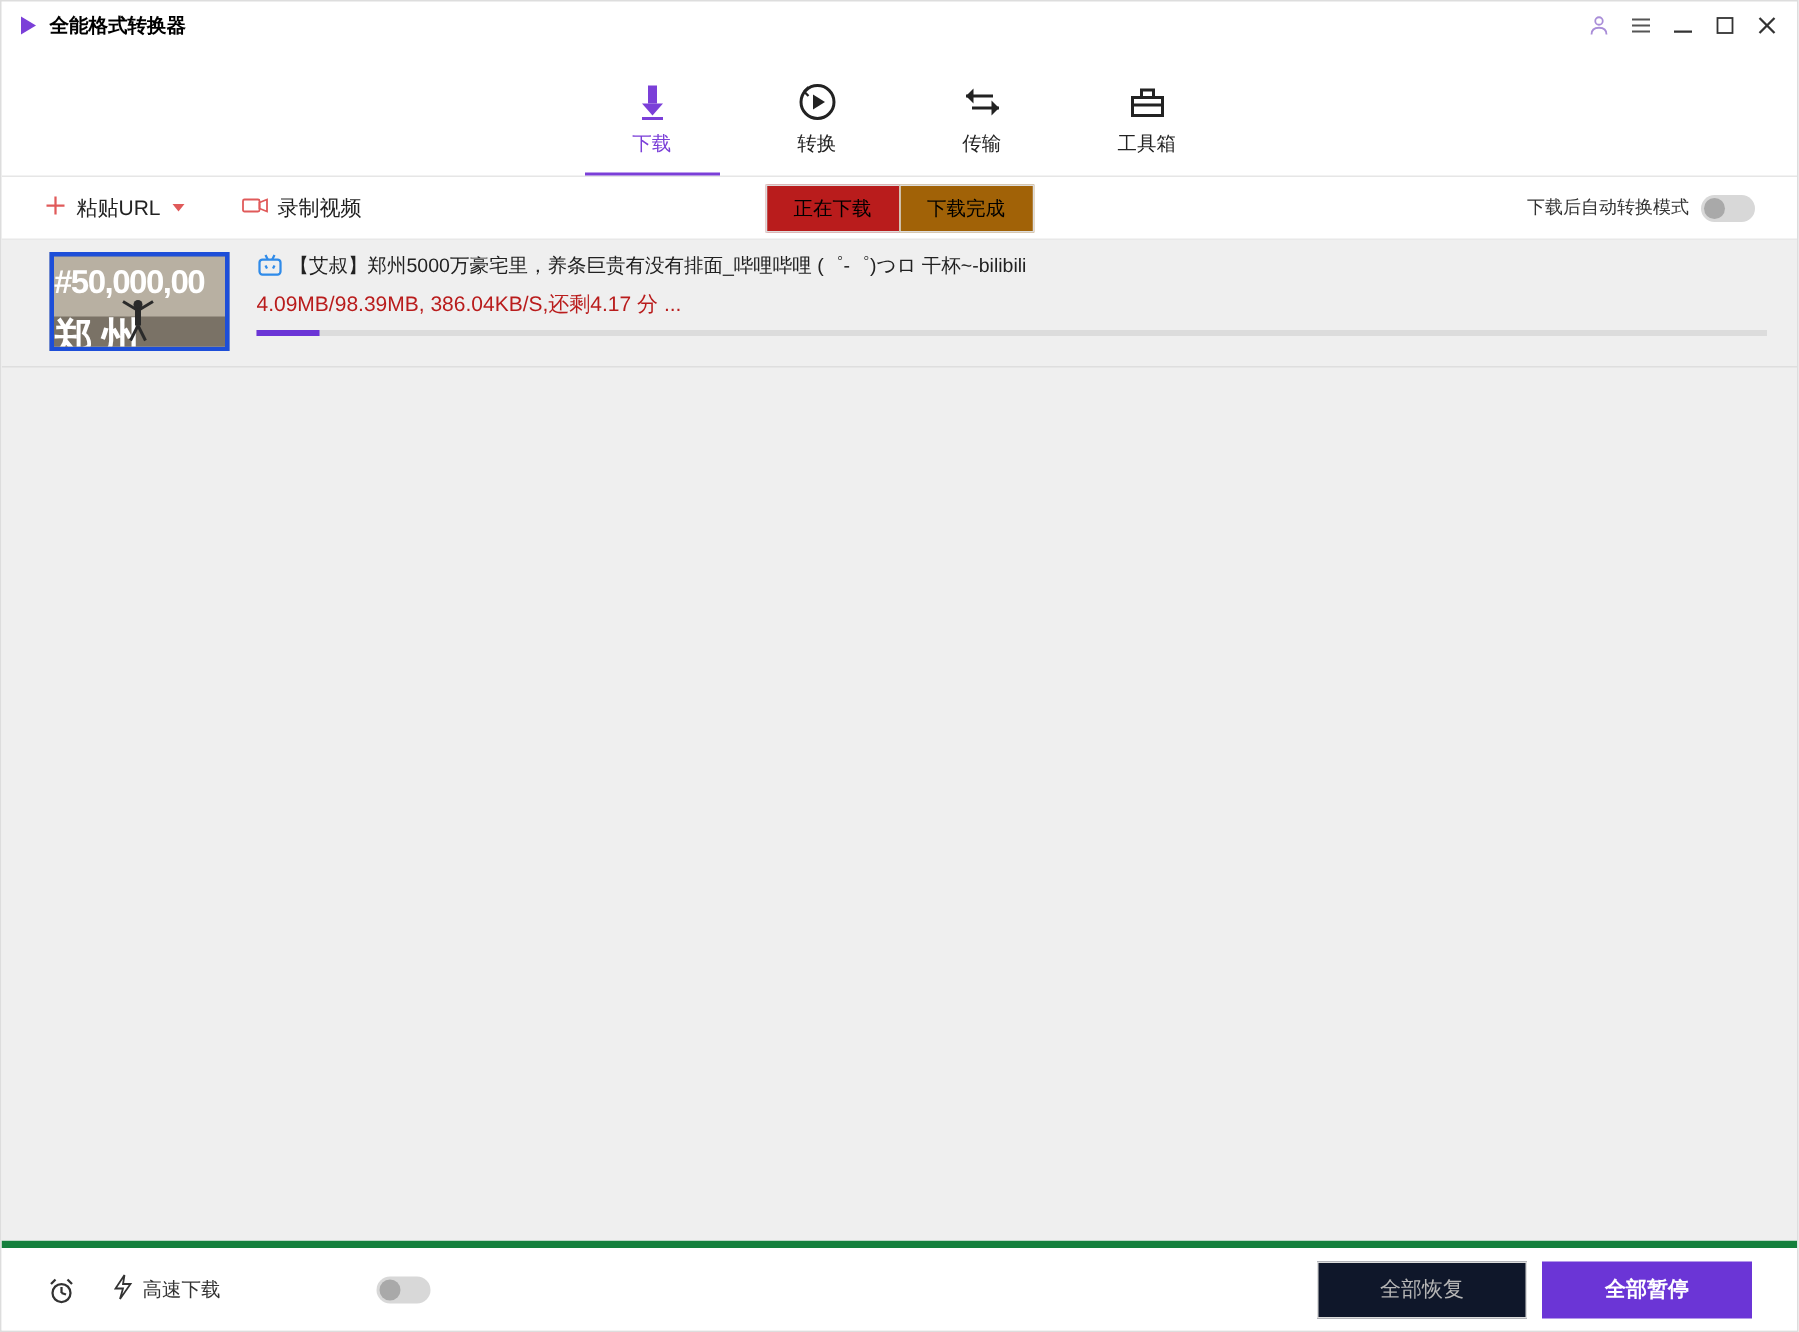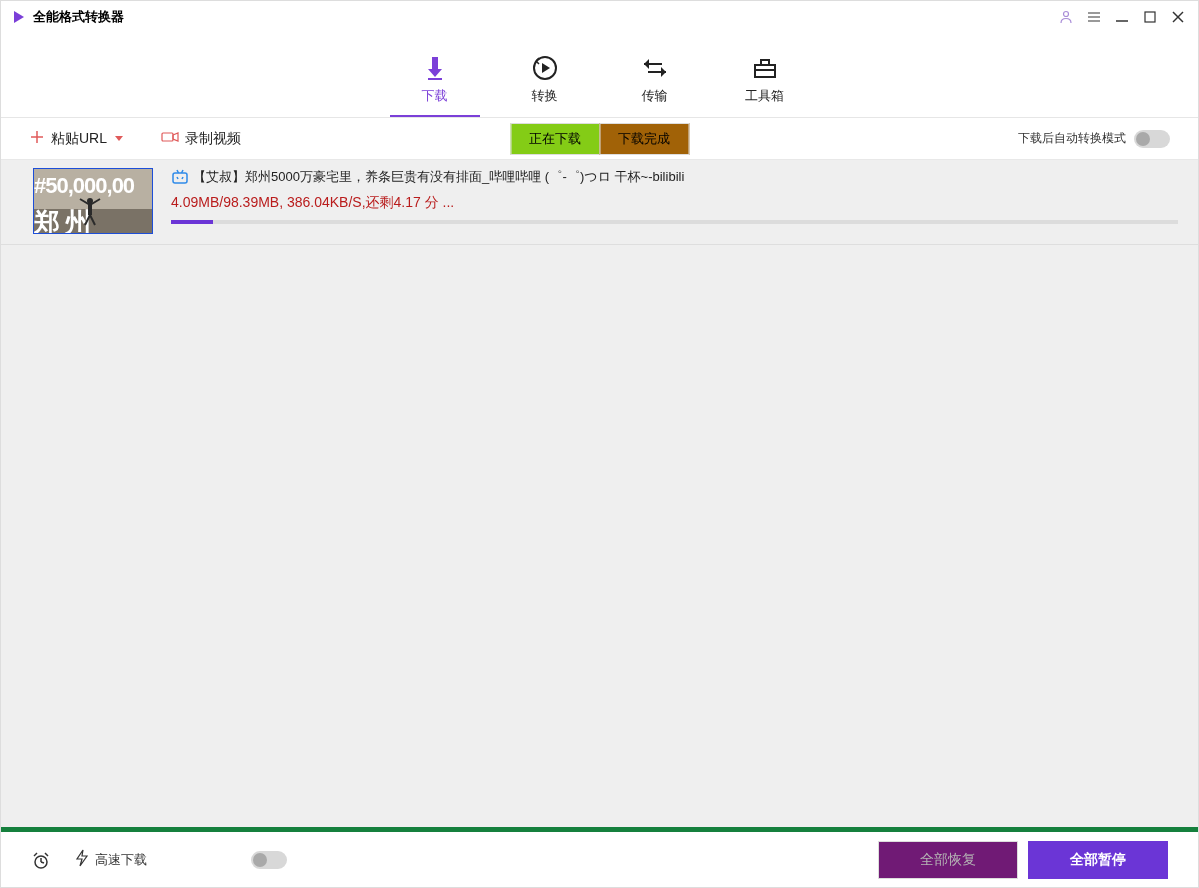--- a/index.html
+++ b/index.html
@@ -17,41 +17,41 @@
 .main-tab-icon { width: 30px; height: 30px; display: flex; align-items: center; justify-content: center; }
 .main-tab-label { font-size: 13px; color: #222; }
 .main-tab.active .main-tab-label { color: #7b3fd8; }
 .main-tab.active::after { content: ""; position: absolute; bottom: 0; left: 10px; right: 10px; height: 2px; background: #7b3fd8; }
 .subbar { height: 42px; display: flex; align-items: center; border-bottom: 1px solid #e8e8e8; padding: 0 28px; }
 .sub-left { display: flex; align-items: center; gap: 36px; }
 .sub-btn { display: flex; align-items: center; gap: 6px; font-size: 14px; color: #222; cursor: pointer; }
 .sub-center { position: absolute; left: 50%; transform: translateX(-50%); display: flex; align-items: center; }
 .seg-btn { padding: 6px 18px; font-size: 13px; border: 1px solid #ddd; background: #a16207; cursor: pointer; }
 .seg-btn.first { border-right: 0; }
-.seg-btn.active { background: #84cc16; }
+.seg-btn.active { background: #b91c1c; }
 .sub-right { margin-left: auto; display: flex; align-items: center; gap: 8px; font-size: 12px; color: #333; }
 .toggle { width: 36px; height: 18px; border-radius: 9px; background: #d8d8d8; position: relative; cursor: pointer; }
 .toggle .knob { width: 14px; height: 14px; border-radius: 50%; background: #a9a9a9; position: absolute; top: 2px; left: 2px; }
 .content { flex: 1; background: #efefef; position: relative; overflow: hidden; }
 .download-list { background: #efefef; }
 .download-row { display: flex; align-items: flex-start; padding: 8px 20px 10px 32px; border-bottom: 1px solid #dedede; background: #efefef; gap: 18px; }
-.thumb { width: 120px; height: 66px; border: 1px solid #1d4ed8; background: #9a9a9a; position: relative; overflow: hidden; flex-shrink: 0; }
+.thumb { width: 120px; height: 66px; border: 3px solid #1d4ed8; background: #9a9a9a; position: relative; overflow: hidden; flex-shrink: 0; }
 .download-info { flex: 1; display: flex; flex-direction: column; gap: 8px; min-width: 0; }
 .title-line { display: flex; align-items: center; gap: 4px; font-size: 13px; color: #222; white-space: nowrap; overflow: hidden; }
 .bili-icon { width: 18px; height: 18px; flex-shrink: 0; }
 .status-line { font-size: 14px; color: #b91c1c; }
 .progress { width: 100%; height: 4px; background: #dcdcdc; position: relative; }
 .progress-fill { position: absolute; left: 0; top: 0; height: 100%; background: #6b35d6; }
 .pause-btn { width: 140px; height: 38px; background: #e5e5e5; border: 1px solid #d5d5d5; font-size: 14px; color: #333; cursor: pointer; flex-shrink: 0; margin-top: 6px; }
 .footer { height: 60px; border-top: 5px solid #15803d; display: flex; align-items: center; padding: 0 30px; background: #fff; }
 .footer-left { display: flex; align-items: center; gap: 24px; }
 .foot-icon { display: flex; align-items: center; gap: 6px; font-size: 13px; color: #333; }
 .footer-right { margin-left: auto; display: flex; gap: 10px; }
 .big-btn { width: 140px; height: 38px; font-size: 14px; cursor: pointer; border: 1px solid transparent; }
-.big-btn.muted { background: #701a75; color: #b5b5b5; border-color: #ddd; }
+.big-btn.muted { background: #0f172a; color: #b5b5b5; border-color: #ddd; }
 .big-btn.primary { background: #6b35d6; color: #fff; font-weight: bold; }
 .subbar-rel { position: relative; }
 </style>
 </head>
 <body>
 
 <div class="titlebar">
   <div class="titlebar-left">
     <span class="app-logo">
       <svg width="14" height="14" viewBox="0 0 14 14">

